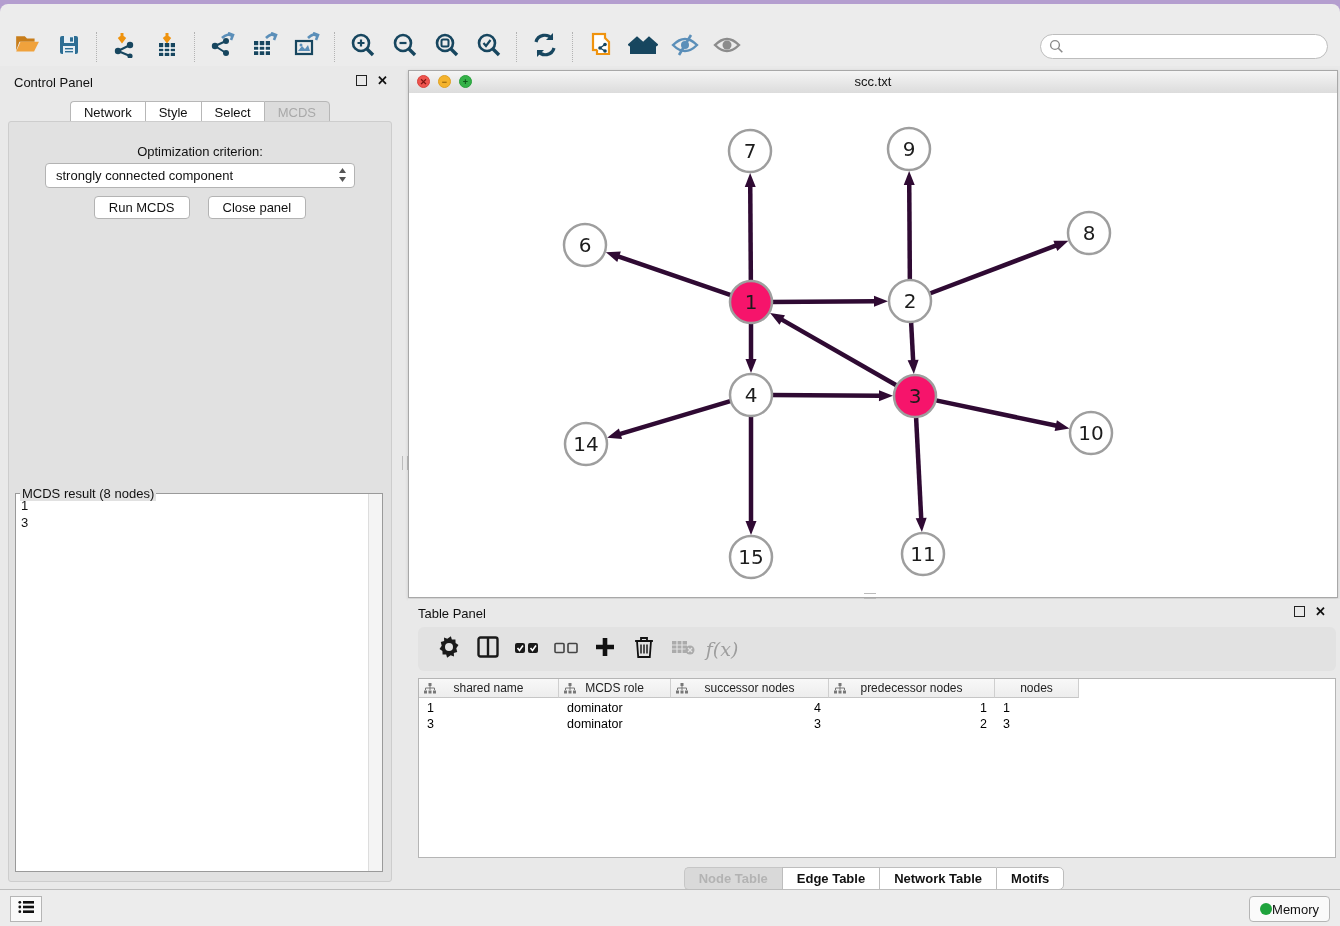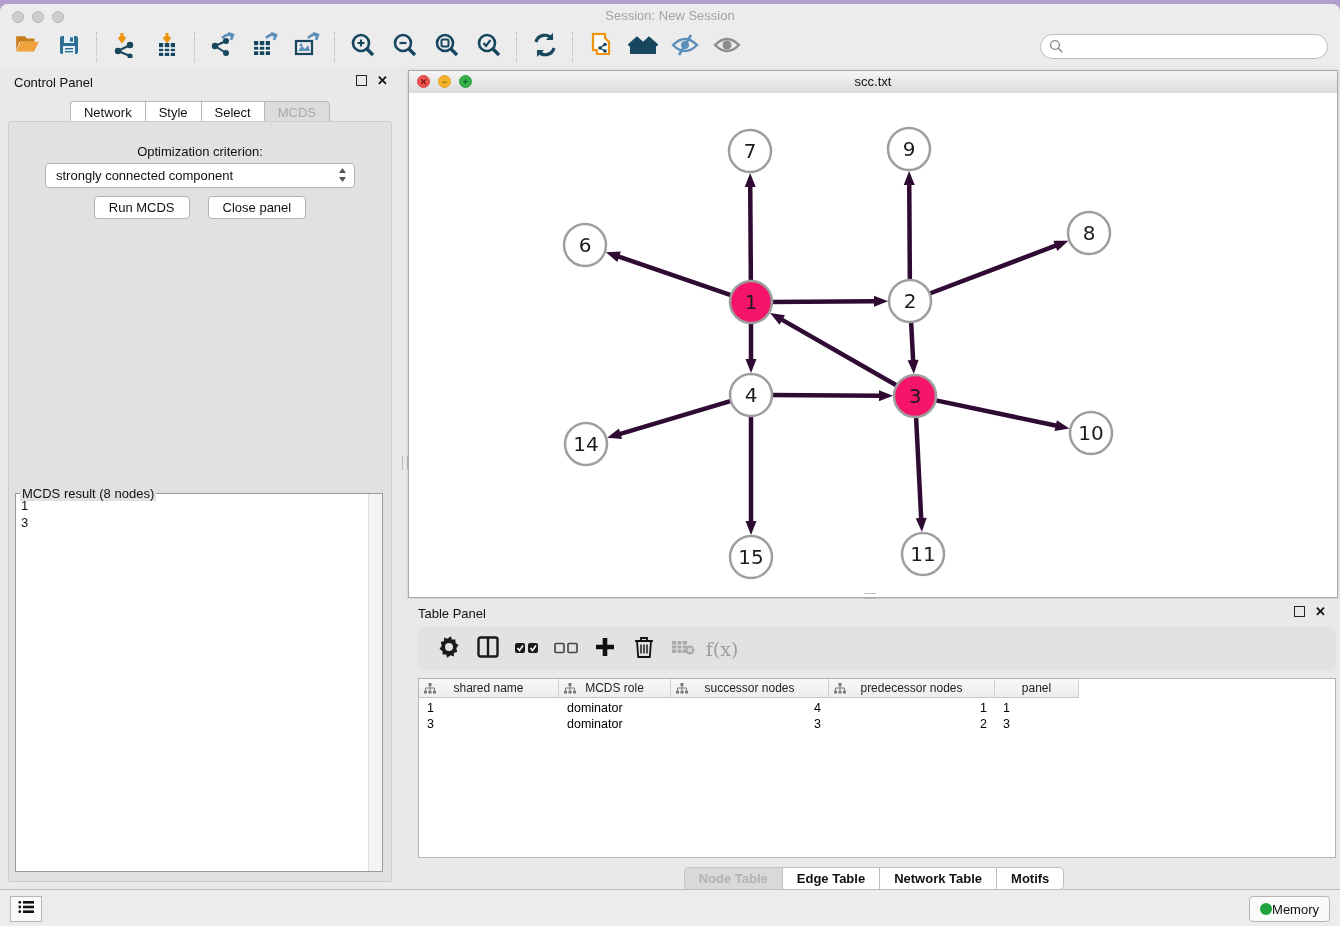--- a/index.html
+++ b/index.html
@@ -49,21 +49,21 @@
   .tl-red{left:8px;background:#ee544e;border:1px solid #d8433d;color:#7c1512;}
   .tl-yellow{left:29px;background:#f5b32c;border:1px solid #dfa123;color:#8a5d07;}
   .tl-green{left:50px;background:#34b148;border:1px solid #28a03c;color:#0d5a1a;}
   .netwin-title{position:absolute;top:3px;left:0;right:0;text-align:center;font-size:13px;color:#111;}
   .canvas{position:absolute;top:22px;left:0;right:0;bottom:0;background:#fff;}
   .hgrip{position:absolute;left:455px;bottom:-2px;width:12px;height:4px;border-top:1px solid #bbb;border-bottom:1px solid #bbb;}
   
   .tpanel{position:absolute;left:408px;top:533px;right:0;bottom:0;background:#e9e9e9;}
   .tp-toolbar{position:absolute;left:10px;right:4px;top:28px;height:44px;background:#e2e2e2;border-radius:6px;display:flex;align-items:center;padding-left:16px;}
   .tp-btn{width:30px;height:30px;margin-right:9px;display:flex;align-items:center;justify-content:center;}
-  .fx{font-family:"DejaVu Serif",serif;font-size:19px;color:#9d9d9d;}
+  .fx{font-family:"DejaVu Serif",serif;font-style:italic;font-size:19px;color:#9d9d9d;}
   .ttable{position:absolute;left:10px;top:79px;width:918px;height:180px;background:#fff;border:1px solid #b5b5b5;box-sizing:border-box;overflow:hidden;}
   .thead{position:absolute;top:0;left:0;height:19px;display:flex;}
   .th{position:relative;box-sizing:border-box;background:linear-gradient(#f8f8f8,#ededed);border-right:1px solid #cfcfcf;border-bottom:1px solid #c6c6c6;font-size:12px;color:#222;text-align:center;line-height:18px;}
   .th .shared-ico{position:absolute;left:5px;top:4px;}
   .trow{position:absolute;left:0;display:flex;height:16px;font-size:12.5px;color:#000;}
   .td{box-sizing:border-box;line-height:16px;padding:0 8px;white-space:nowrap;overflow:hidden;}
   .tp-tabs{position:absolute;left:0;right:0;top:268px;display:flex;justify-content:center;}
   .tp-tab{font-size:13px;font-weight:bold;padding:3px 14px;background:#fff;border:1px solid #bdbdbd;border-right:none;color:#111;}
   .tp-tab:first-child{border-radius:5px 0 0 5px;}
   .tp-tab:last-child{border-right:1px solid #bdbdbd;border-radius:0 5px 5px 0;}
@@ -72,26 +72,20 @@
   .statusbar{position:absolute;left:0;right:0;bottom:0;height:36px;background:#ececec;border-top:1px solid #bdbdbd;}
   .list-btn{position:absolute;left:10px;top:6px;width:30px;height:24px;background:#fafafa;border:1px solid #b5b5b5;display:flex;align-items:center;justify-content:center;}
   .mem-btn{position:absolute;right:10px;top:6px;height:24px;background:#fafafa;border:1px solid #b5b5b5;border-radius:4px;display:flex;align-items:center;padding:0 10px;font-size:13px;color:#111;}
   .mem-dot{width:12px;height:12px;border-radius:50%;background:#1fa33c;}
 </style>
 </head>
 <body>
 
 <div class="window">
 
-  <div class="titlebar">
-    <div class="dot" style="left:12px"></div>
-    <div class="dot" style="left:32px"></div>
-    <div class="dot" style="left:52px"></div>
-    <div class="win-title">Session: New Session</div>
-  </div>
 
   <div class="toolbar">
     <div style="width:6px"></div>
     <div class="tbtn">
         <span>
       <svg width="26" height="26" viewBox="0 0 24 24">
             <path d="M2 4h8l2 2h7v3H5L2 17V4z" fill="#c87d1a"></path>
             <path d="M6 9h17l-4.5 9H2z" fill="#f0a23c"></path>
           </svg></span>
       </div>
@@ -444,21 +438,21 @@
                 <rect x="4.5" y="7.5" width="3" height="3" fill="#777"></rect>
                 <rect x="9" y="7.5" width="3" height="3" fill="#777"></rect>
               </svg><span>successor nodes</span></div>
             <div class="th" style="width: 166px;"><svg class="shared-ico" width="12" height="11" viewBox="0 0 12 11">
                 <rect x="4.5" y="0" width="3" height="3" fill="#777"></rect>
                 <path d="M6 3v2M1.5 5h9M1.5 5v2M6 5v2M10.5 5v2" stroke="#777" stroke-width="1"></path>
                 <rect x="0" y="7.5" width="3" height="3" fill="#777"></rect>
                 <rect x="4.5" y="7.5" width="3" height="3" fill="#777"></rect>
                 <rect x="9" y="7.5" width="3" height="3" fill="#777"></rect>
               </svg><span>predecessor nodes</span></div>
-            <div class="th" style="width: 84px;"><span>panel</span></div>
+            <div class="th" style="width: 84px;"><span>nodes</span></div>
           </div>
         <div id="table-rows">
             <div class="trow" style="top: 21px;">
               <div class="td" style="width: 140px; text-align: left;">1</div>
               <div class="td" style="width: 112px; text-align: left;">dominator</div>
               <div class="td" style="width: 158px; text-align: right;">4</div>
               <div class="td" style="width: 166px; text-align: right;">1</div>
               <div class="td" style="width: 84px; text-align: left;">1</div>
             </div>
             <div class="trow" style="top: 37px;">

